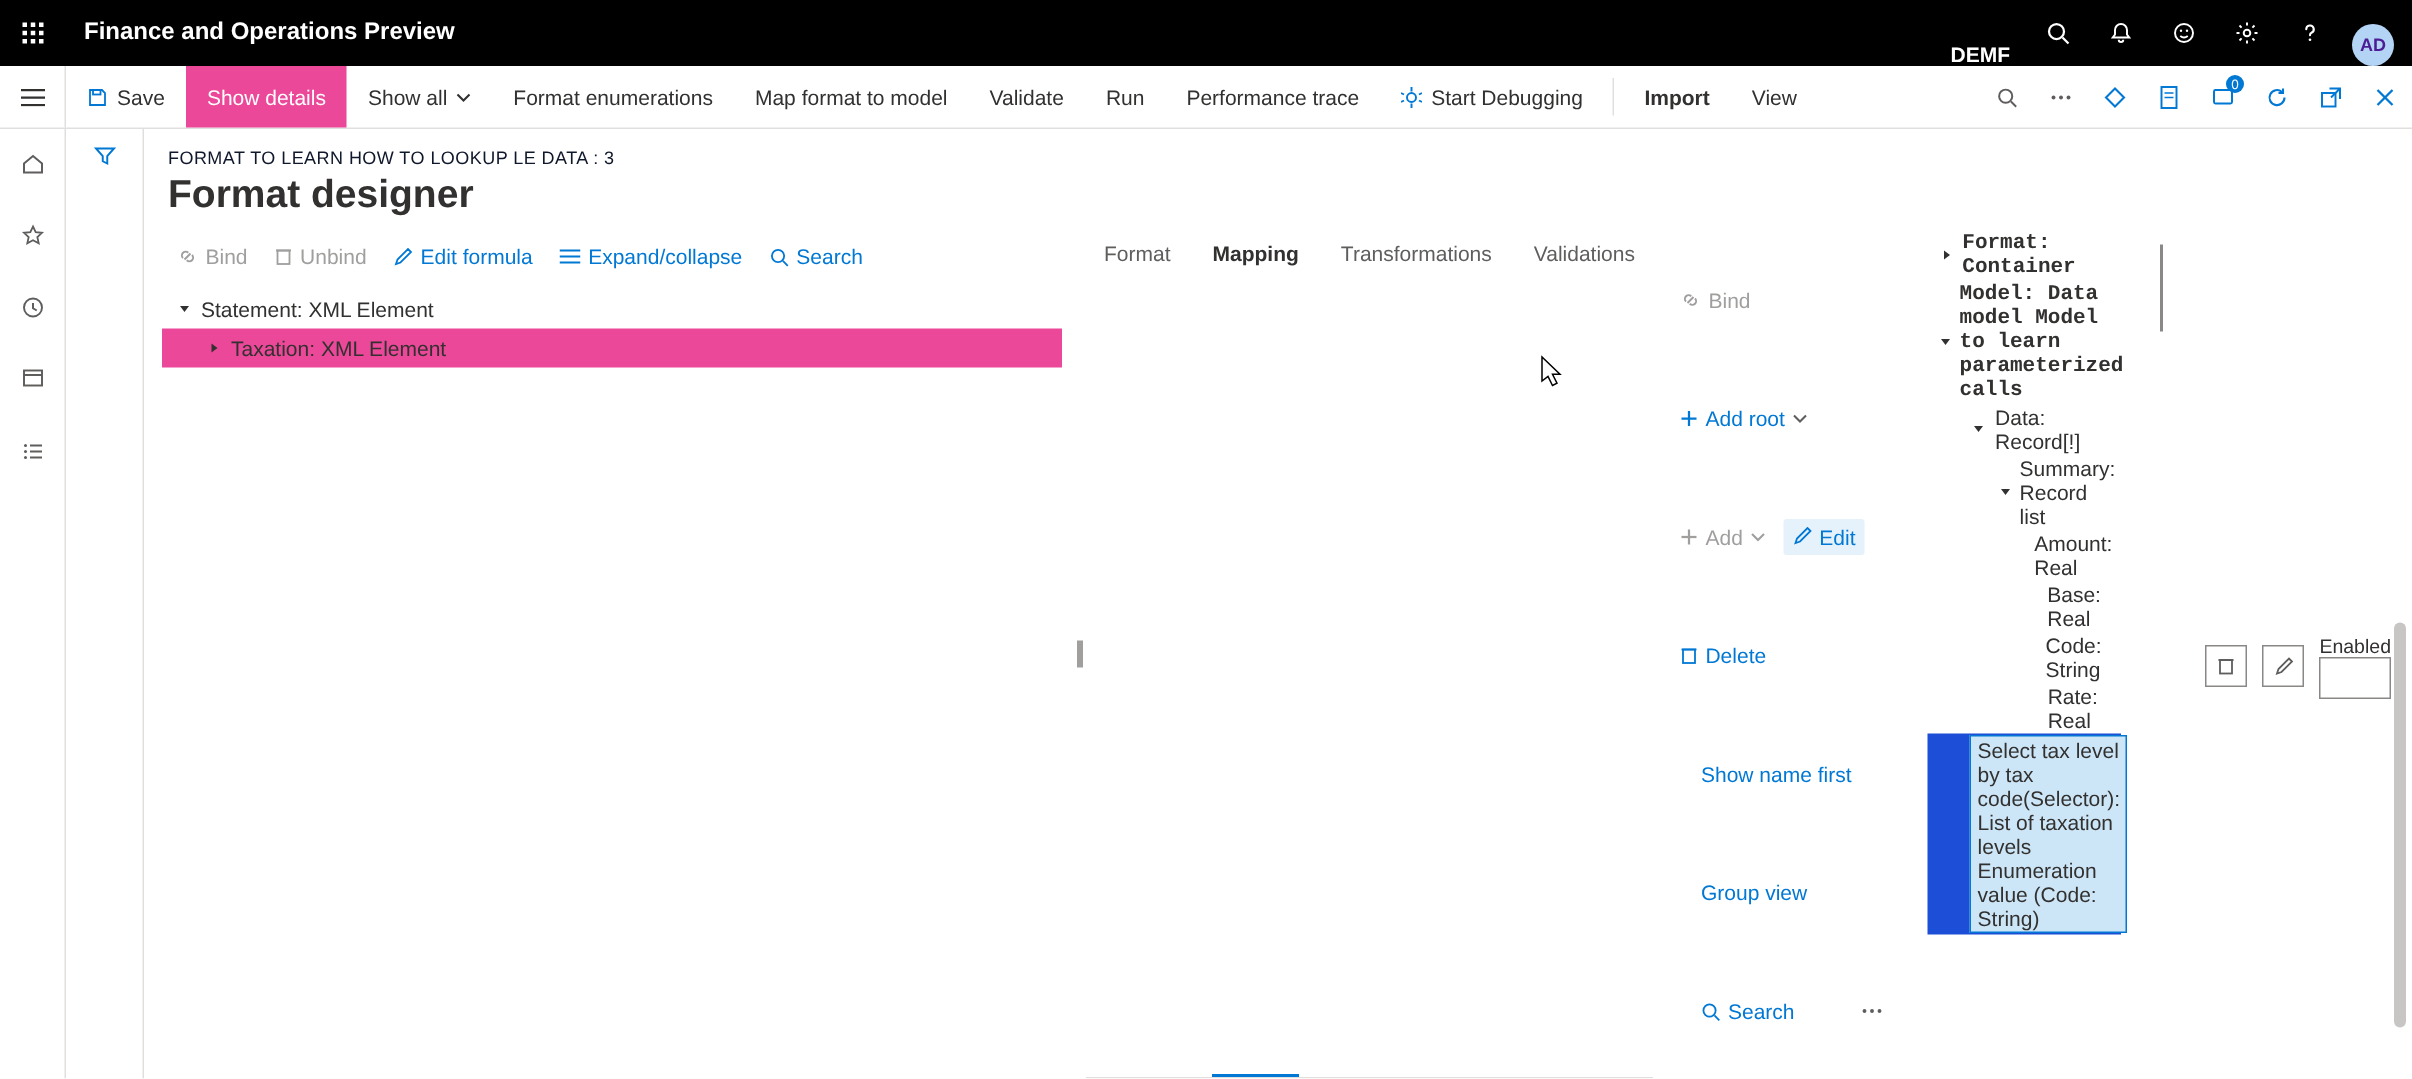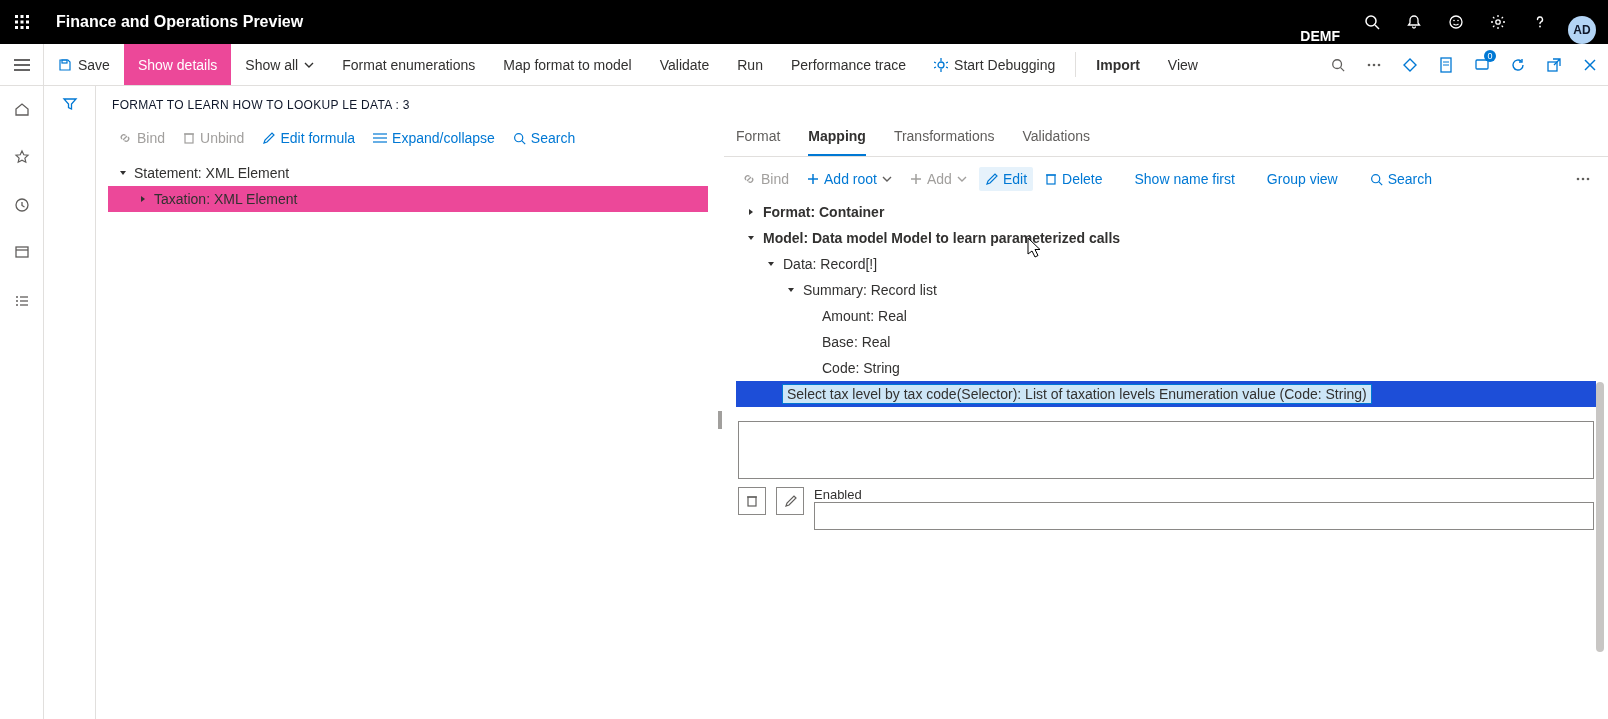--- a/index.html
+++ b/index.html
@@ -5,21 +5,21 @@
   * { box-sizing: border-box; margin: 0; padding: 0; }
   body { font-family: "Segoe UI", Tahoma, sans-serif; font-size: 14px; color: #323130; background: #fff; width: 1608px; height: 719px; overflow: hidden; position: relative; }
 
   
   .topbar { background: #000; color: #fff; height: 44px; display: flex; align-items: center; padding: 0 12px 0 0; }
   .topbar .waffle { width: 44px; height: 44px; display: flex; align-items: center; justify-content: center; cursor: pointer; }
   .topbar .title { font-size: 16px; font-weight: 600; margin-left: 12px; flex: 1; }
   .topbar .right { display: flex; align-items: flex-end; gap: 2px; }
   .topbar .rt-item { width: 40px; height: 44px; display: flex; align-items: center; justify-content: center; cursor: pointer; }
   .topbar .company { font-size: 14px; font-weight: 600; padding: 0 10px; }
-  .topbar .avatar { width: 28px; height: 28px; border-radius: 50%; background: #b3d4f5; color: #0f172a; display: flex; align-items: center; justify-content: center; font-size: 12px; font-weight: 600; margin-left: 6px; }
+  .topbar .avatar { width: 28px; height: 28px; border-radius: 50%; background: #b3d4f5; color: #4c1d95; display: flex; align-items: center; justify-content: center; font-size: 12px; font-weight: 600; margin-left: 6px; }
 
   
   .cmdbar { height: 42px; border-bottom: 1px solid #e1dfdd; display: flex; align-items: stretch; }
   .cmdbar .menu-toggle { width: 44px; display: flex; align-items:center; justify-content:center; border-right: 1px solid #e1dfdd; cursor:pointer; }
   .cmdbar .cmd { display: flex; align-items: center; padding: 0 14px; cursor: pointer; color: #323130; gap: 6px; }
   .cmdbar .cmd.primary { background: #ec4899; color: #fff; font-weight: 400; }
   .cmdbar .cmd .ico { display: inline-flex; }
   .cmdbar .divider-v { width: 1px; background: #e1dfdd; margin: 8px 6px; }
   .cmdbar .spacer { flex: 1; }
   .cmdbar .right-icons { display: flex; align-items: center; }
@@ -36,21 +36,21 @@
 
   .main { flex: 1; display: flex; flex-direction: column; overflow: hidden; }
   .page-head { padding: 12px 16px 8px 16px; }
   .breadcrumb { font-size: 12px; color: #0f172a; letter-spacing: 0.3px; }
   .page-title { font-size: 26px; font-weight: 600; margin-top: 2px; }
 
   .content { flex:1; display:flex; overflow:hidden; }
   .left-pane { width: 620px; border-right: none; padding-left: 4px; }
   .splitter { width: 8px; display:flex; align-items:center; justify-content:center; cursor:col-resize; }
   .splitter .grip { width:3px; height:18px; border-left:2px solid #a19f9d; border-right:2px solid #a19f9d; }
-  .right-pane { flex:1; display:flex; flex-direction:column; position:relative; }
+  .right-pane { flex:1; display:flex; flex-direction:row; position:relative; }
 
   .toolbar { display:flex; align-items:center; gap:6px; padding: 6px 12px 10px 12px; }
   .tbtn { display:inline-flex; align-items:center; gap:5px; padding: 4px 6px; cursor:pointer; color:#0078d4; border-radius:2px; }
   .tbtn.disabled { color:#a19f9d; cursor:default; }
   .tbtn.hover { background:#e6f2fb; }
   .tbtn .ico { display:inline-flex; }
 
   .tree { padding: 0 8px; }
   .tree-row { display:flex; align-items:center; height:26px; padding-left:4px; cursor:default; }
   .tree-row .tw { width:14px; height:14px; display:inline-flex; align-items:center; justify-content:center; margin-right:4px; cursor:pointer; }
@@ -58,29 +58,29 @@
 
   .tabs { display:flex; border-bottom:1px solid #e1dfdd; padding: 0 12px; gap:28px; }
   .tab { padding: 8px 0 10px 0; cursor:pointer; color:#605e5c; }
   .tab.active { color:#323130; font-weight:600; border-bottom:2px solid #0078d4; }
 
   .rp-toolbar { display:flex; align-items:center; gap:6px; padding:10px 12px 8px 12px; flex-wrap: wrap; }
 
   .rp-tree { padding: 0 12px 4px 12px; overflow-y:auto; position:relative; }
   .rp-row { display:flex; align-items:center; min-height:26px; padding:1px 6px; }
   .rp-row .tw { width:14px; height:14px; display:inline-flex; align-items:center; justify-content:center; margin-right:5px; cursor:pointer; }
-  .rp-row.bold { font-weight:600; }
+  .rp-row.bold { font-weight:600;font-family:Liberation Mono, monospace; }
   .rp-row.sel { background:#1d4ed8; }
   .rp-row.sel .inner-box { border:1px solid #0078d4; padding:1px 4px; background:#cde6f7; }
 
   .rp-scroll { position:absolute; right:2px; top:262px; width:10px; height:300px; }
   .rp-scroll .thumb { background:#c8c6c4; width:8px; height:270px; border-radius:4px; }
 
   .detail-box { margin: 10px 14px 8px 14px; border:1px solid #8a8886; height:58px; }
-  .enabled-row { display:flex; align-items:flex-start; gap:10px; padding: 0 14px 8px 14px; }
+  .enabled-row { display:flex; align-items:center; gap:10px; padding: 0 14px 8px 14px; margin-top: 24px; }
   .sq-btn { width:28px; height:28px; border:1px solid #8a8886; display:flex; align-items:center; justify-content:center; cursor:pointer; color:#605e5c; }
   .enabled-input { flex:1; height:28px; border:1px solid #8a8886; }
   .enabled-label { font-size:13px; color:#323130; }
 
   .cursor-img { position:absolute; left:1022px; top:236px; pointer-events:none; }
 
   svg { display:block; }
   .chev { display:inline-flex; }
 </style>
 </head>
@@ -299,20 +299,21 @@
     <div class="f-ico">
         <svg width="16" height="16" viewBox="0 0 16 16">
           <path d="M2 3h12l-4.5 5v5l-3-1.5V8z" fill="none" stroke="#0078d4" stroke-width="1.3"></path>
         </svg>
       </div>
   </div>
 
   <div class="main">
     <div class="page-head">
       <div class="breadcrumb">FORMAT TO LEARN HOW TO LOOKUP LE DATA : 3</div>
+      <div class="page-title">Format designer</div>
     </div>
 
     <div class="content">
 
       <div class="left-pane">
         <div class="toolbar">
           <span class="tbtn disabled">
             <span class="ico">
                 <svg width="14" height="14" viewBox="0 0 14 14">
                   <path d="M5 9l4-4M4 8a2.5 2.5 0 0 1 0-3.5 2.5 2.5 0 0 1 3.5 0M10 6a2.5 2.5 0 0 1 0 3.5 2.5 2.5 0 0 1-3.5 0" fill="none" stroke="#a19f9d" stroke-width="1.3"></path>
@@ -505,20 +506,24 @@
               <span>Amount: Real</span>
             </div>
             <div class="rp-row" style="padding-left: 68px;">
               <span style="display: inline-block; width: 18px;"></span>
               <span>Base: Real</span>
             </div>
             <div class="rp-row" style="padding-left: 68px;">
               <span style="display: inline-block; width: 18px;"></span>
               <span>Code: String</span>
             </div>
+            <div class="rp-row" style="padding-left: 68px;">
+              <span style="display: inline-block; width: 18px;"></span>
+              <span>Rate: Real</span>
+            </div>
             <div class="rp-row sel" style="padding-left: 28px;">
               <span style="display: inline-block; width: 18px;"></span>
               <span class="inner-box">Select tax level by tax code(Selector): List of taxation levels Enumeration value (Code: String)</span>
             </div>
           </div>
 
         <div class="detail-box"></div>
         <div class="enabled-row">
           <div class="sq-btn">
               <svg width="12" height="14" viewBox="0 0 12 14">

